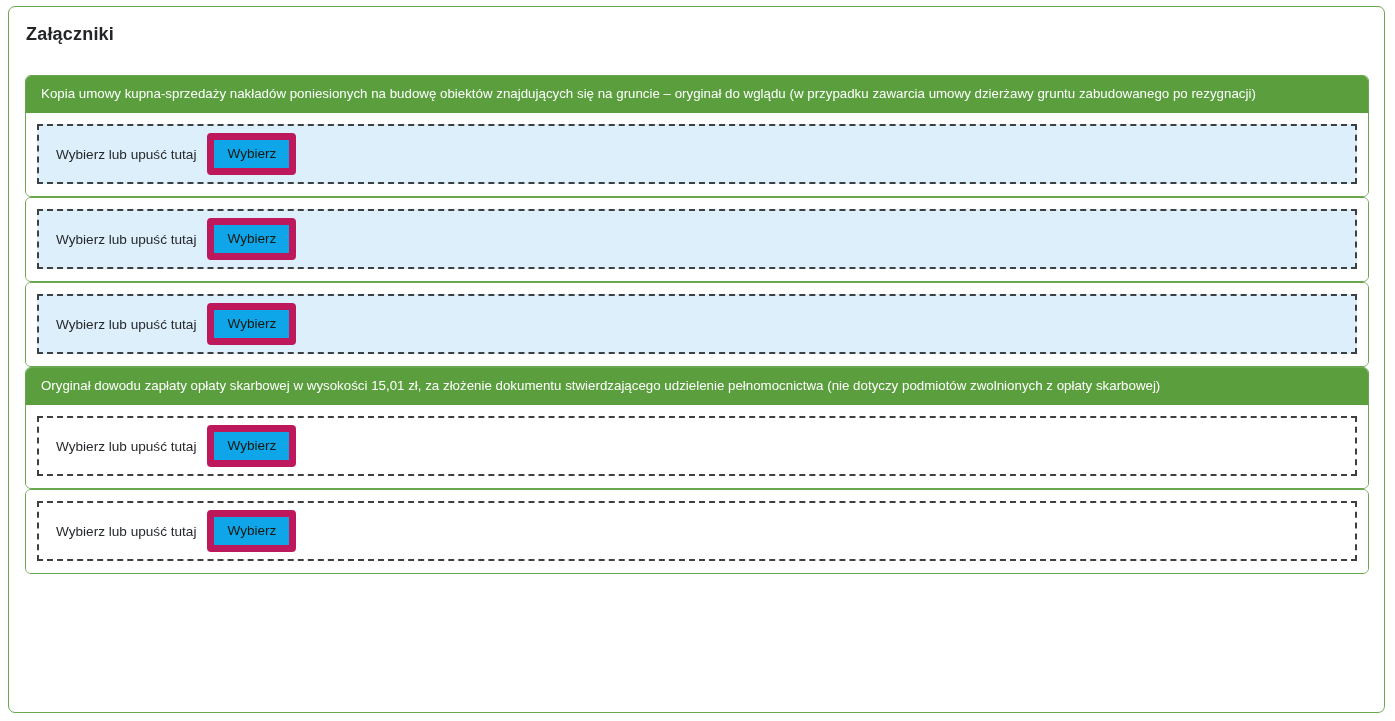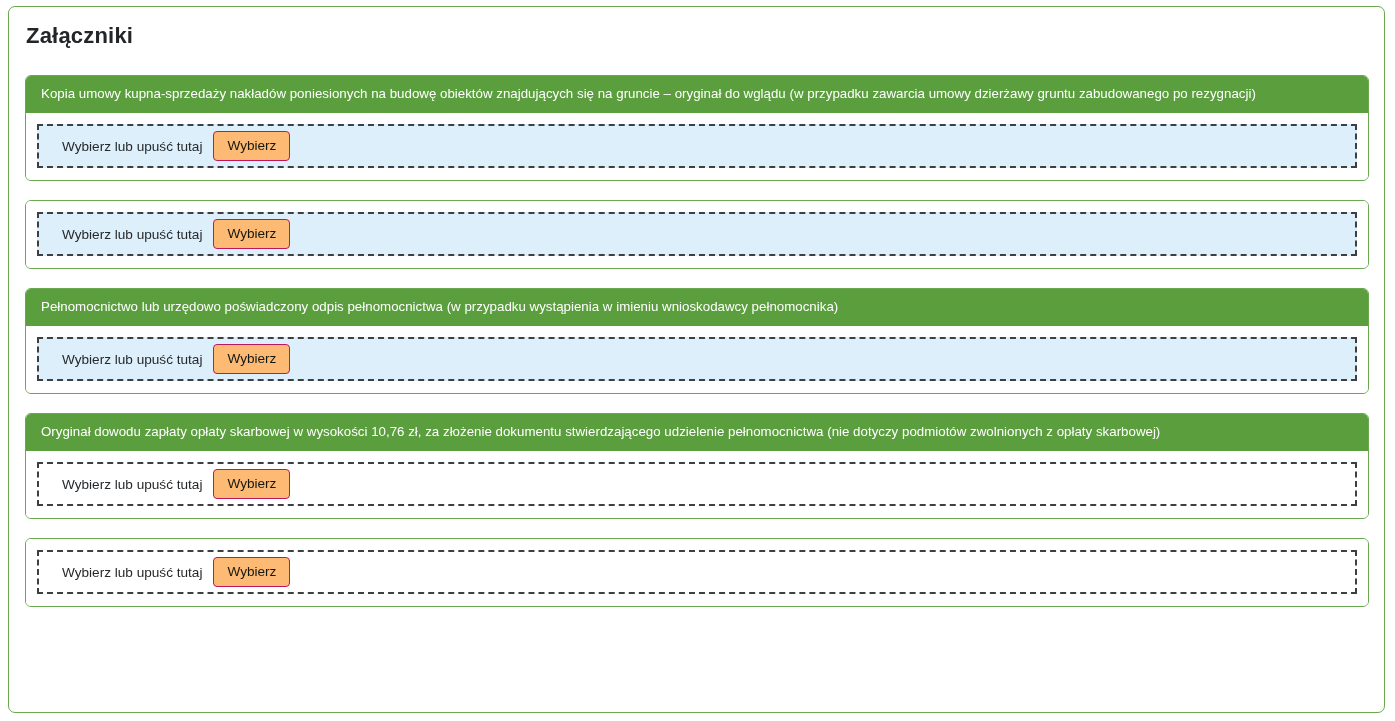--- a/index.html
+++ b/index.html
@@ -25,85 +25,84 @@
     box-sizing: border-box;
     border: 1px solid #6aa84f;
     border-radius: 7px;
     background: #ffffff;
   }
 
   .page-title {
     position: absolute;
     left: 17px;
     top: 18px;
-    font-size: 22px;
+    font-size: 18px;
     font-weight: bold;
     letter-spacing: 0.2px;
     color: #232628;
     line-height: 1;
   }
 
   
   .attachments {
     position: absolute;
     left: 16px;
     top: 68px;
     width: 1344px;
   }
 
   .attach-card {
     box-sizing: border-box;
     border: 1px solid #6aa84f;
     border-radius: 6px;
     background: #ffffff;
     overflow: hidden;
-    margin-bottom: 19px;
   }
 
   .attach-header {
     background: #5a9e3d;
     color: #ffffff;
     font-size: 13.3px;
     line-height: 1.2;
     padding: 10px 14px 10px 15px;
     min-height: 17px;
     letter-spacing: 0.01px;
   }
 
   .attach-body {
     padding: 11px 11px 12px 11px;
     background: #ffffff;
   }
 
   .dropzone {
     box-sizing: border-box;
     border: 2px dashed #3c4043;
-    height: 44px;
+    height: 60px;
     display: flex;
     align-items: center;
-    padding-left: 23px;
+    padding-left: 17px;
     background: #ffffff;
   }
   .dropzone.blue {
     background: #ddeffb;
   }
 
   .dropzone-label {
     font-size: 13.6px;
     color: #26292c;
     white-space: nowrap;
     margin-right: 11px;
   }
 
   .choose-button {
     font-family: "Liberation Sans", sans-serif;
     font-size: 13.6px;
     color: #15180f;
-    background: #fdba74;
-    border: 1px solid #be185d;
+    background: #0ea5e9;
+    border: 7px solid #be185d;
     border-radius: 4px;
     padding: 6px 13px 7px 13px;
     line-height: 1.15;
     cursor: pointer;
     white-space: nowrap;
   }
 </style>
 </head>
 <body>
 
@@ -126,31 +125,30 @@
     <div class="attach-card">
       <div class="attach-body">
         <div class="dropzone blue">
           <span class="dropzone-label">Wybierz lub upuść tutaj</span>
           <button class="choose-button">Wybierz</button>
         </div>
       </div>
     </div>
 
     <div class="attach-card">
-      <div class="attach-header">Pełnomocnictwo lub urzędowo poświadczony odpis pełnomocnictwa (w przypadku wystąpienia w imieniu wnioskodawcy pełnomocnika)</div>
       <div class="attach-body">
         <div class="dropzone blue">
           <span class="dropzone-label">Wybierz lub upuść tutaj</span>
           <button class="choose-button">Wybierz</button>
         </div>
       </div>
     </div>
 
     <div class="attach-card">
-      <div class="attach-header">Oryginał dowodu zapłaty opłaty skarbowej w wysokości 10,76 zł, za złożenie dokumentu stwierdzającego udzielenie pełnomocnictwa (nie dotyczy podmiotów zwolnionych z opłaty skarbowej)</div>
+      <div class="attach-header">Oryginał dowodu zapłaty opłaty skarbowej w wysokości 15,01 zł, za złożenie dokumentu stwierdzającego udzielenie pełnomocnictwa (nie dotyczy podmiotów zwolnionych z opłaty skarbowej)</div>
       <div class="attach-body">
         <div class="dropzone">
           <span class="dropzone-label">Wybierz lub upuść tutaj</span>
           <button class="choose-button">Wybierz</button>
         </div>
       </div>
     </div>
 
     <div class="attach-card">
       <div class="attach-body">

